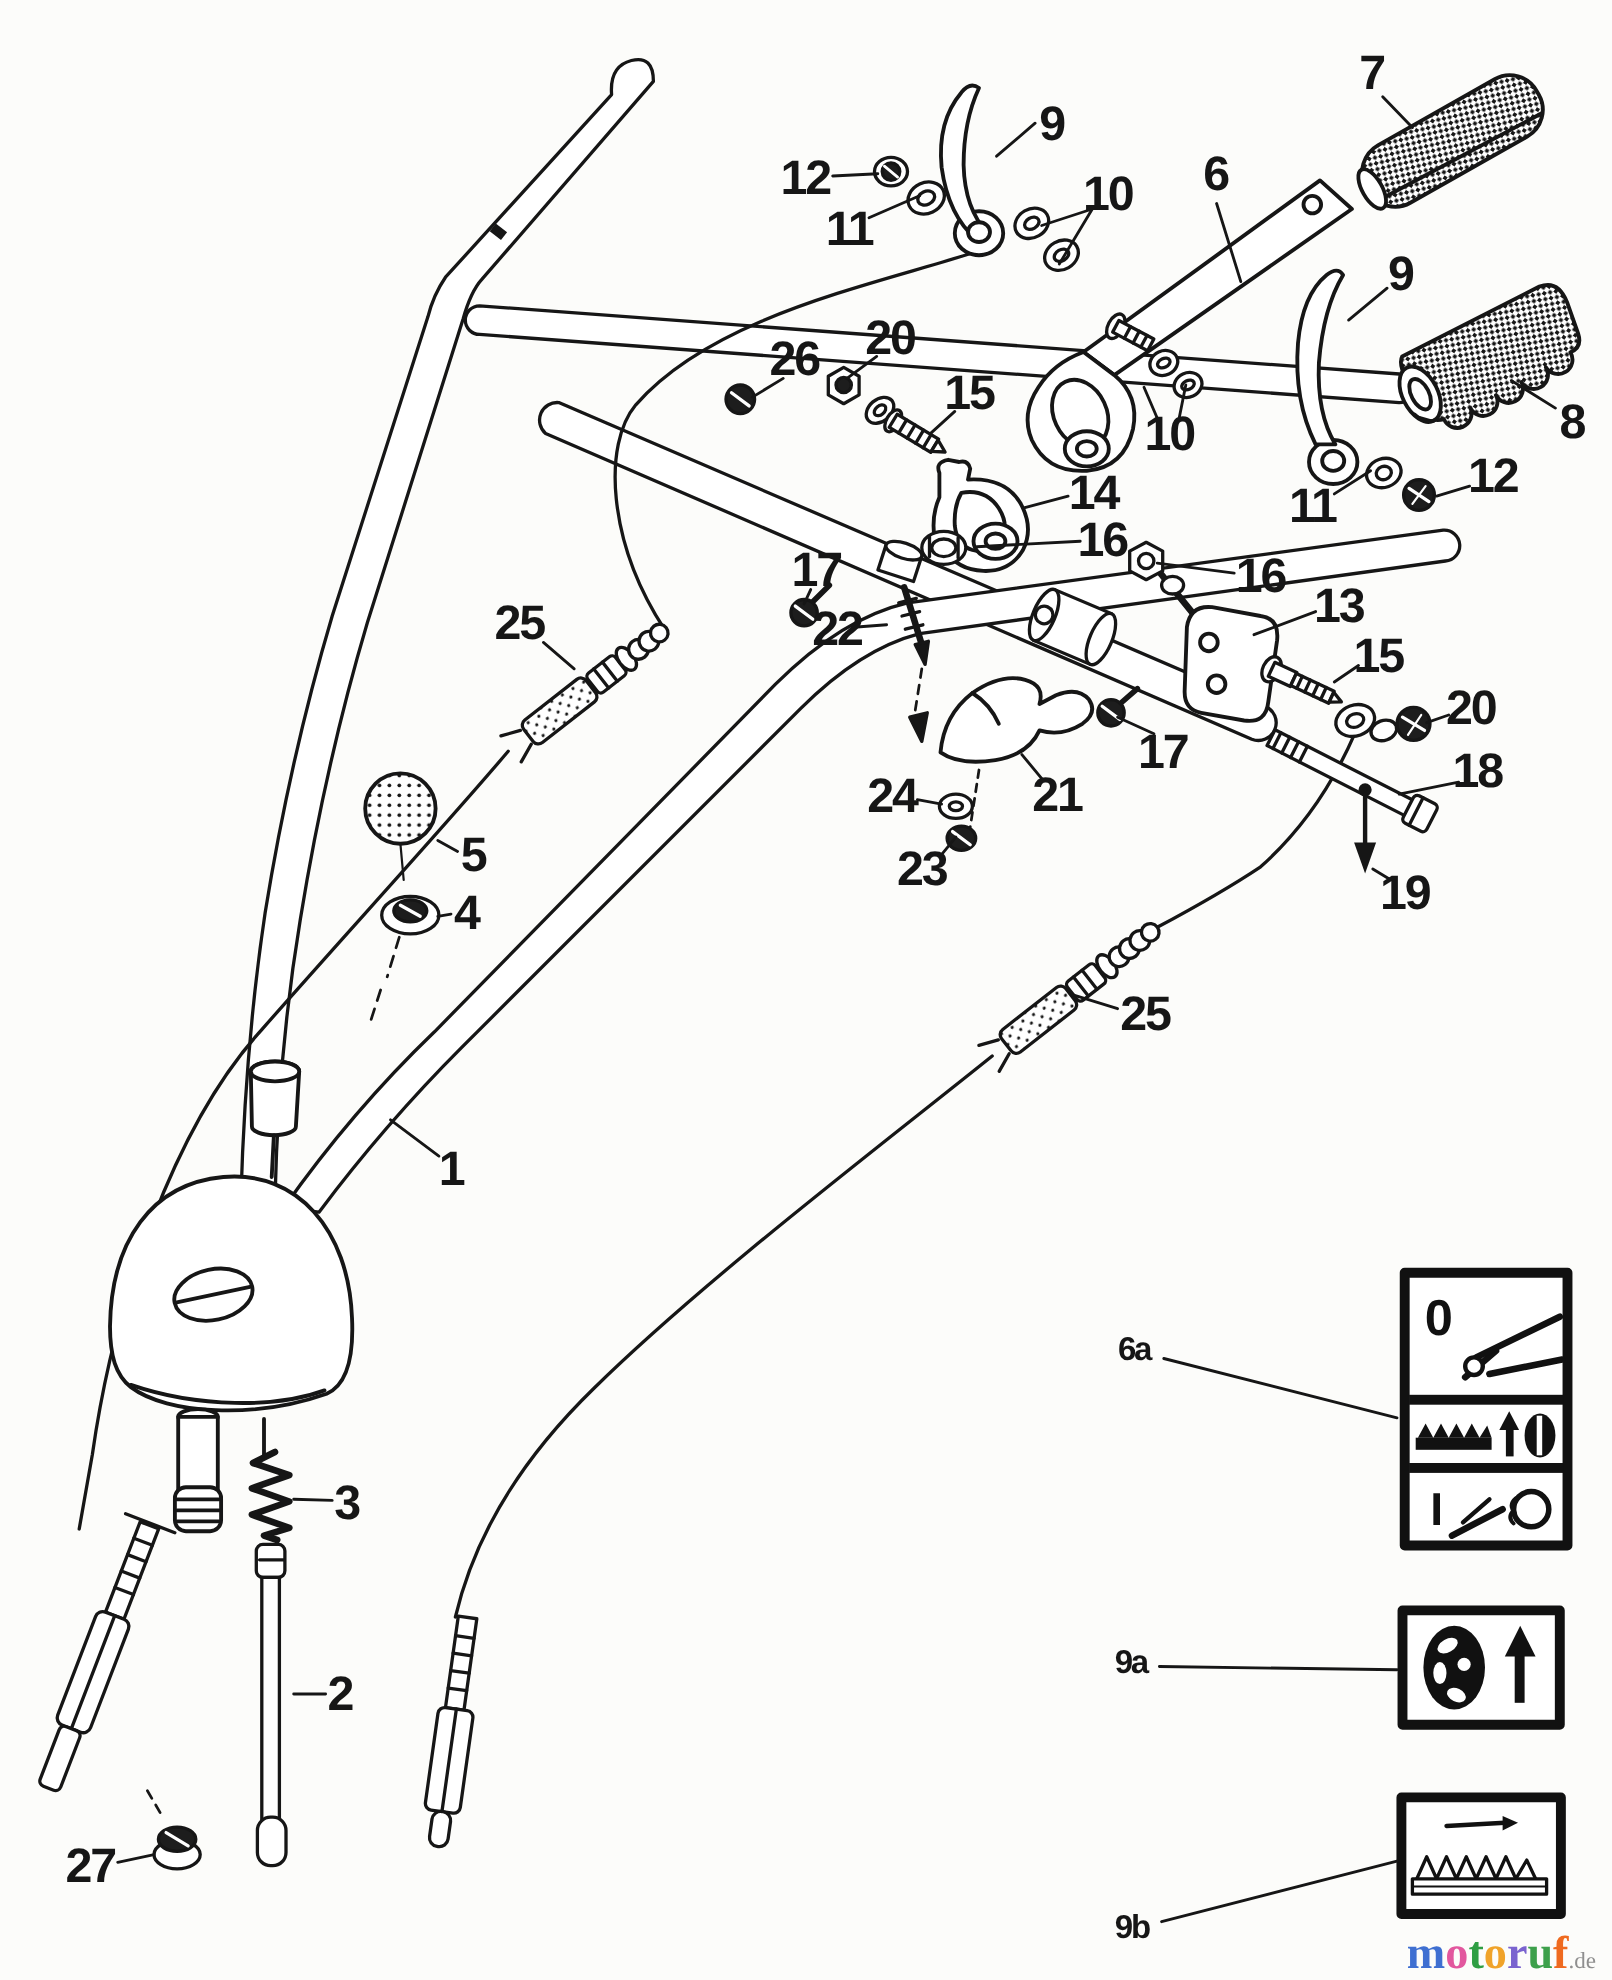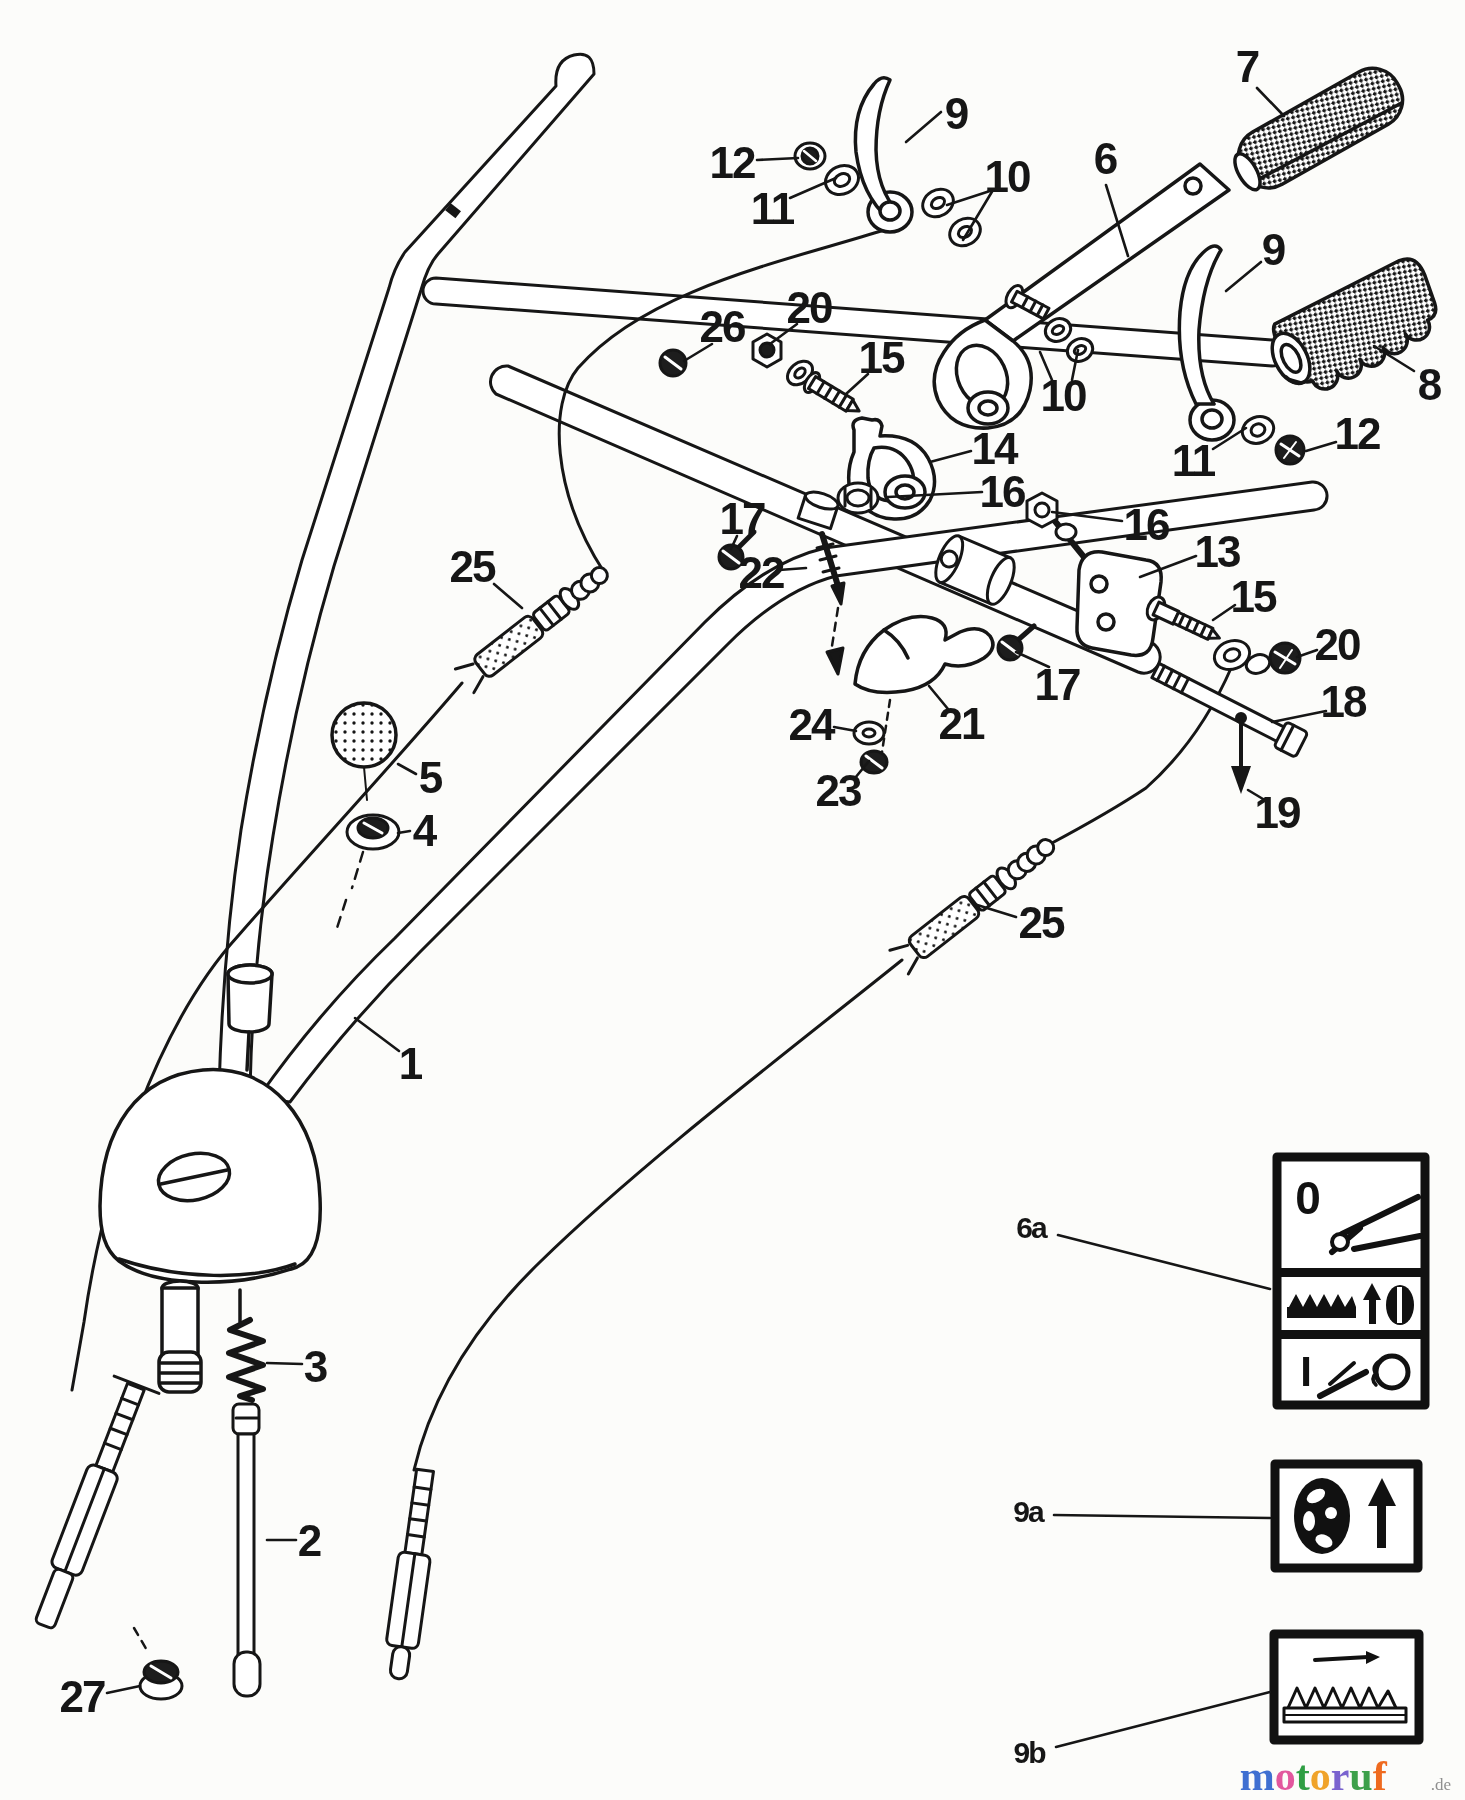--- a/index.html
+++ b/index.html
@@ -6,21 +6,21 @@
   body{width:1465px;height:1800px;overflow:hidden;
        font-family:"Liberation Sans",sans-serif;}
   #stage{position:relative;width:1465px;height:1800px;background:#fcfcfa;}
   #diagram{position:absolute;left:0;top:0;}
   .plabel{font-family:"Liberation Sans",sans-serif;font-weight:700;
           fill:#161616;text-anchor:middle;letter-spacing:-2px;}
   #watermark{position:absolute;right:14px;top:1752px;
              font-family:"Liberation Serif",serif;font-weight:700;
              font-size:42px;letter-spacing:0px;white-space:nowrap;
              user-select:none;}
-  #watermark .suffix{font-size:17px;font-weight:400;margin-left:44px;}
+  #watermark .suffix{font-size:21px;font-weight:400;}
 </style>
 </head>
 <body>
 
 <div id="stage">
 <svg id="diagram" viewBox="0 0 1465 1800" width="1465" height="1800" stroke-linejoin="round" stroke-linecap="round">
   <defs>
     <pattern id="grip" width="7.5" height="7.5" patternUnits="userSpaceOnUse" patternTransform="rotate(-28)">
       <rect width="7.5" height="7.5" fill="#ffffff"></rect>
       <rect width="3.3" height="3.3" fill="#161616"></rect>

